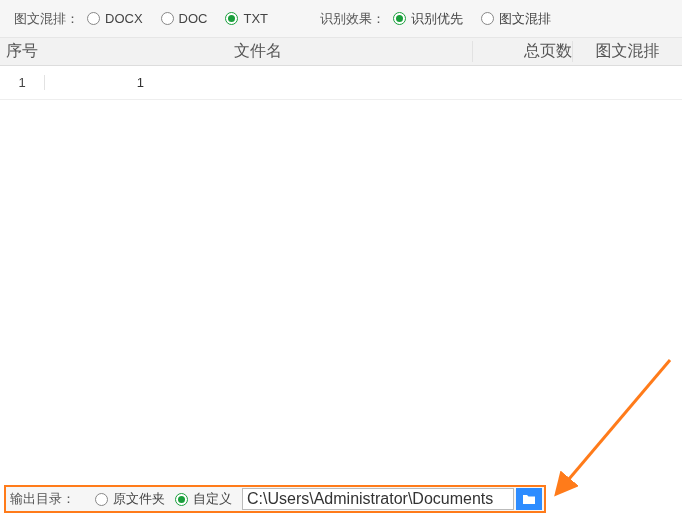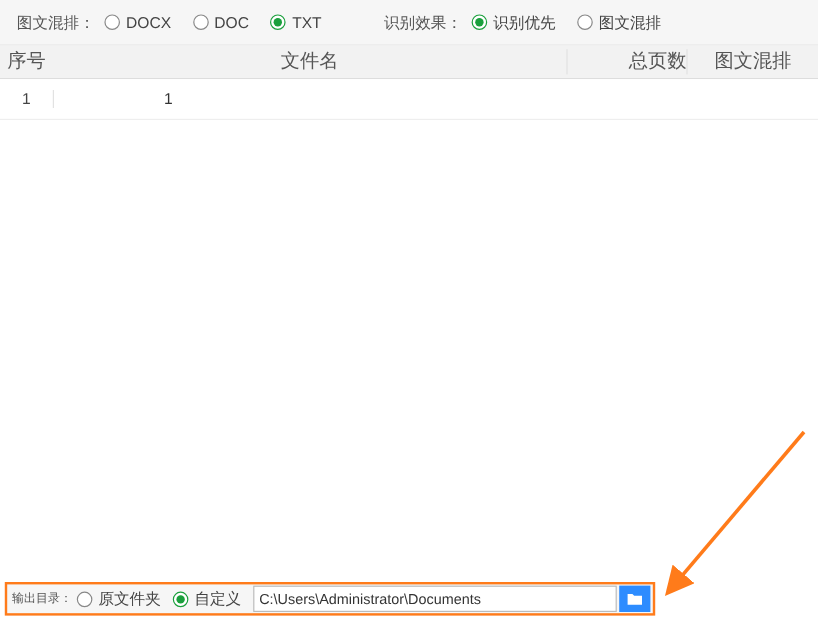--- a/index.html
+++ b/index.html
@@ -57,24 +57,24 @@
   
   .output-wrap {
     position: absolute; left: 4px; right: 136px; bottom: 14px;
     height: 28px;
     border: 2px solid #ff7b1a;
     display: flex; align-items: center;
     background: #f6f6f6;
     padding-left: 4px;
   }
   .output-wrap .radio { margin-right: 10px; align-items: center; }
-  .out-label { color: #555; margin-right: 4px; font-size: 10px; }
+  .out-label { color: #555; margin-right: 20px; font-size: 13px; }
   .path-input {
     flex: 1; height: 22px; border: 1px solid #bbb; background: #fff;
-    font-size: 12px; padding: 0 4px; color: #333;
+    font-size: 16px; padding: 0 4px; color: #333;
     font-family: inherit; outline: none;
     min-width: 0;
   }
   .browse-btn {
     width: 26px; height: 22px; background: #2d8cff; margin-left: 2px; margin-right: 2px;
     display: flex; align-items: center; justify-content: center; cursor: pointer;
   }
   .browse-btn svg { display: block; }
 
   

